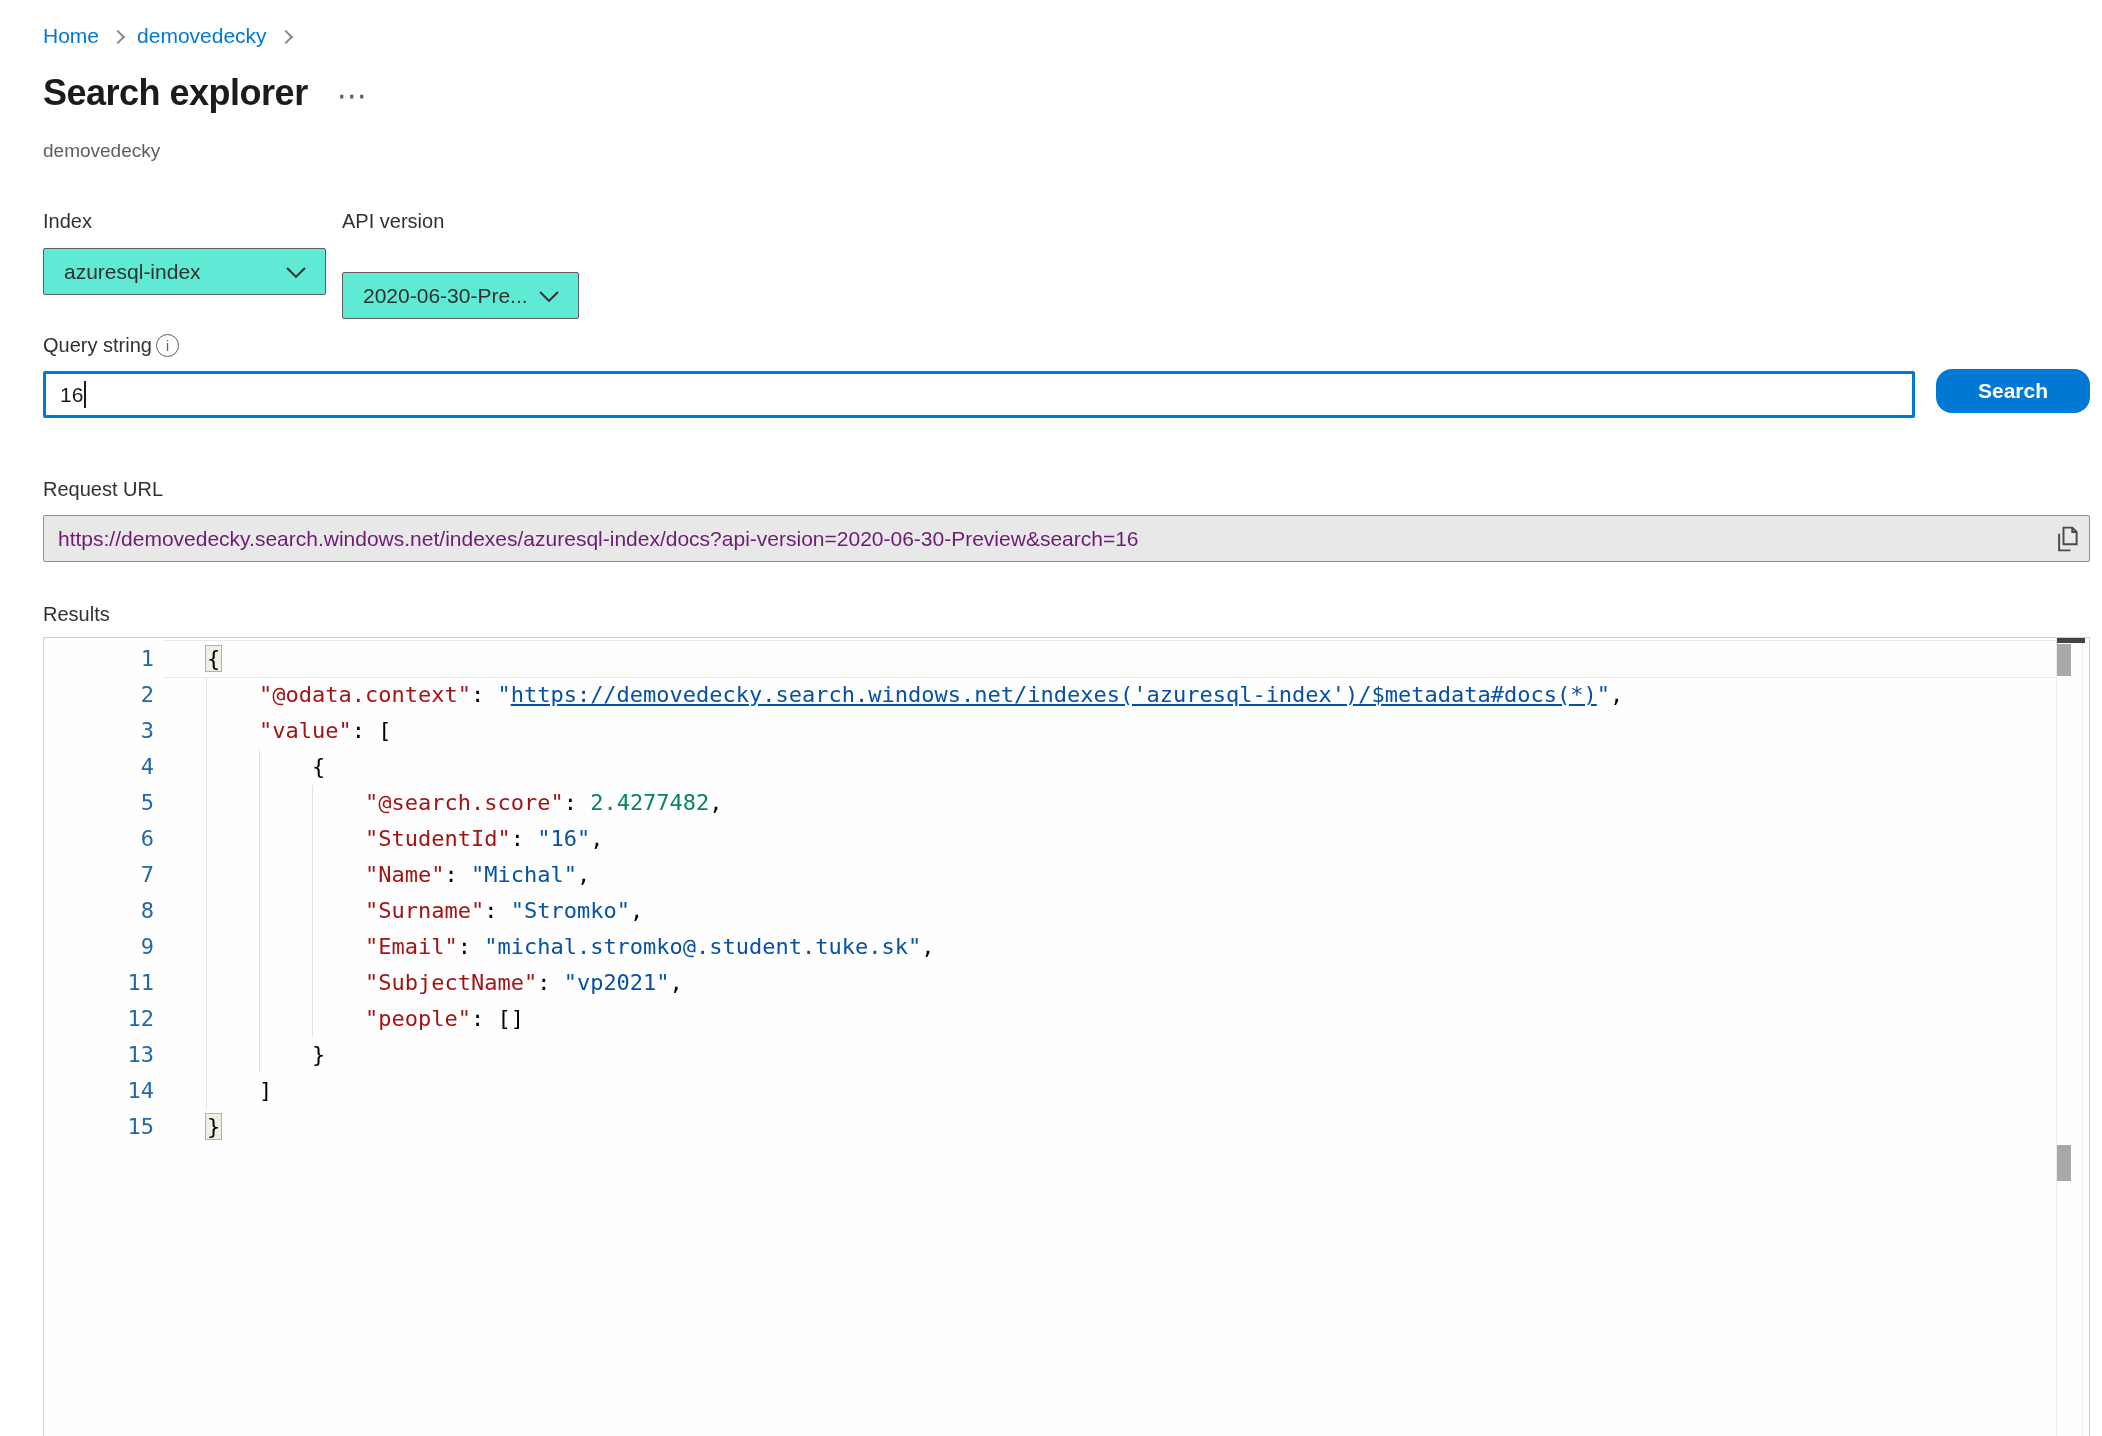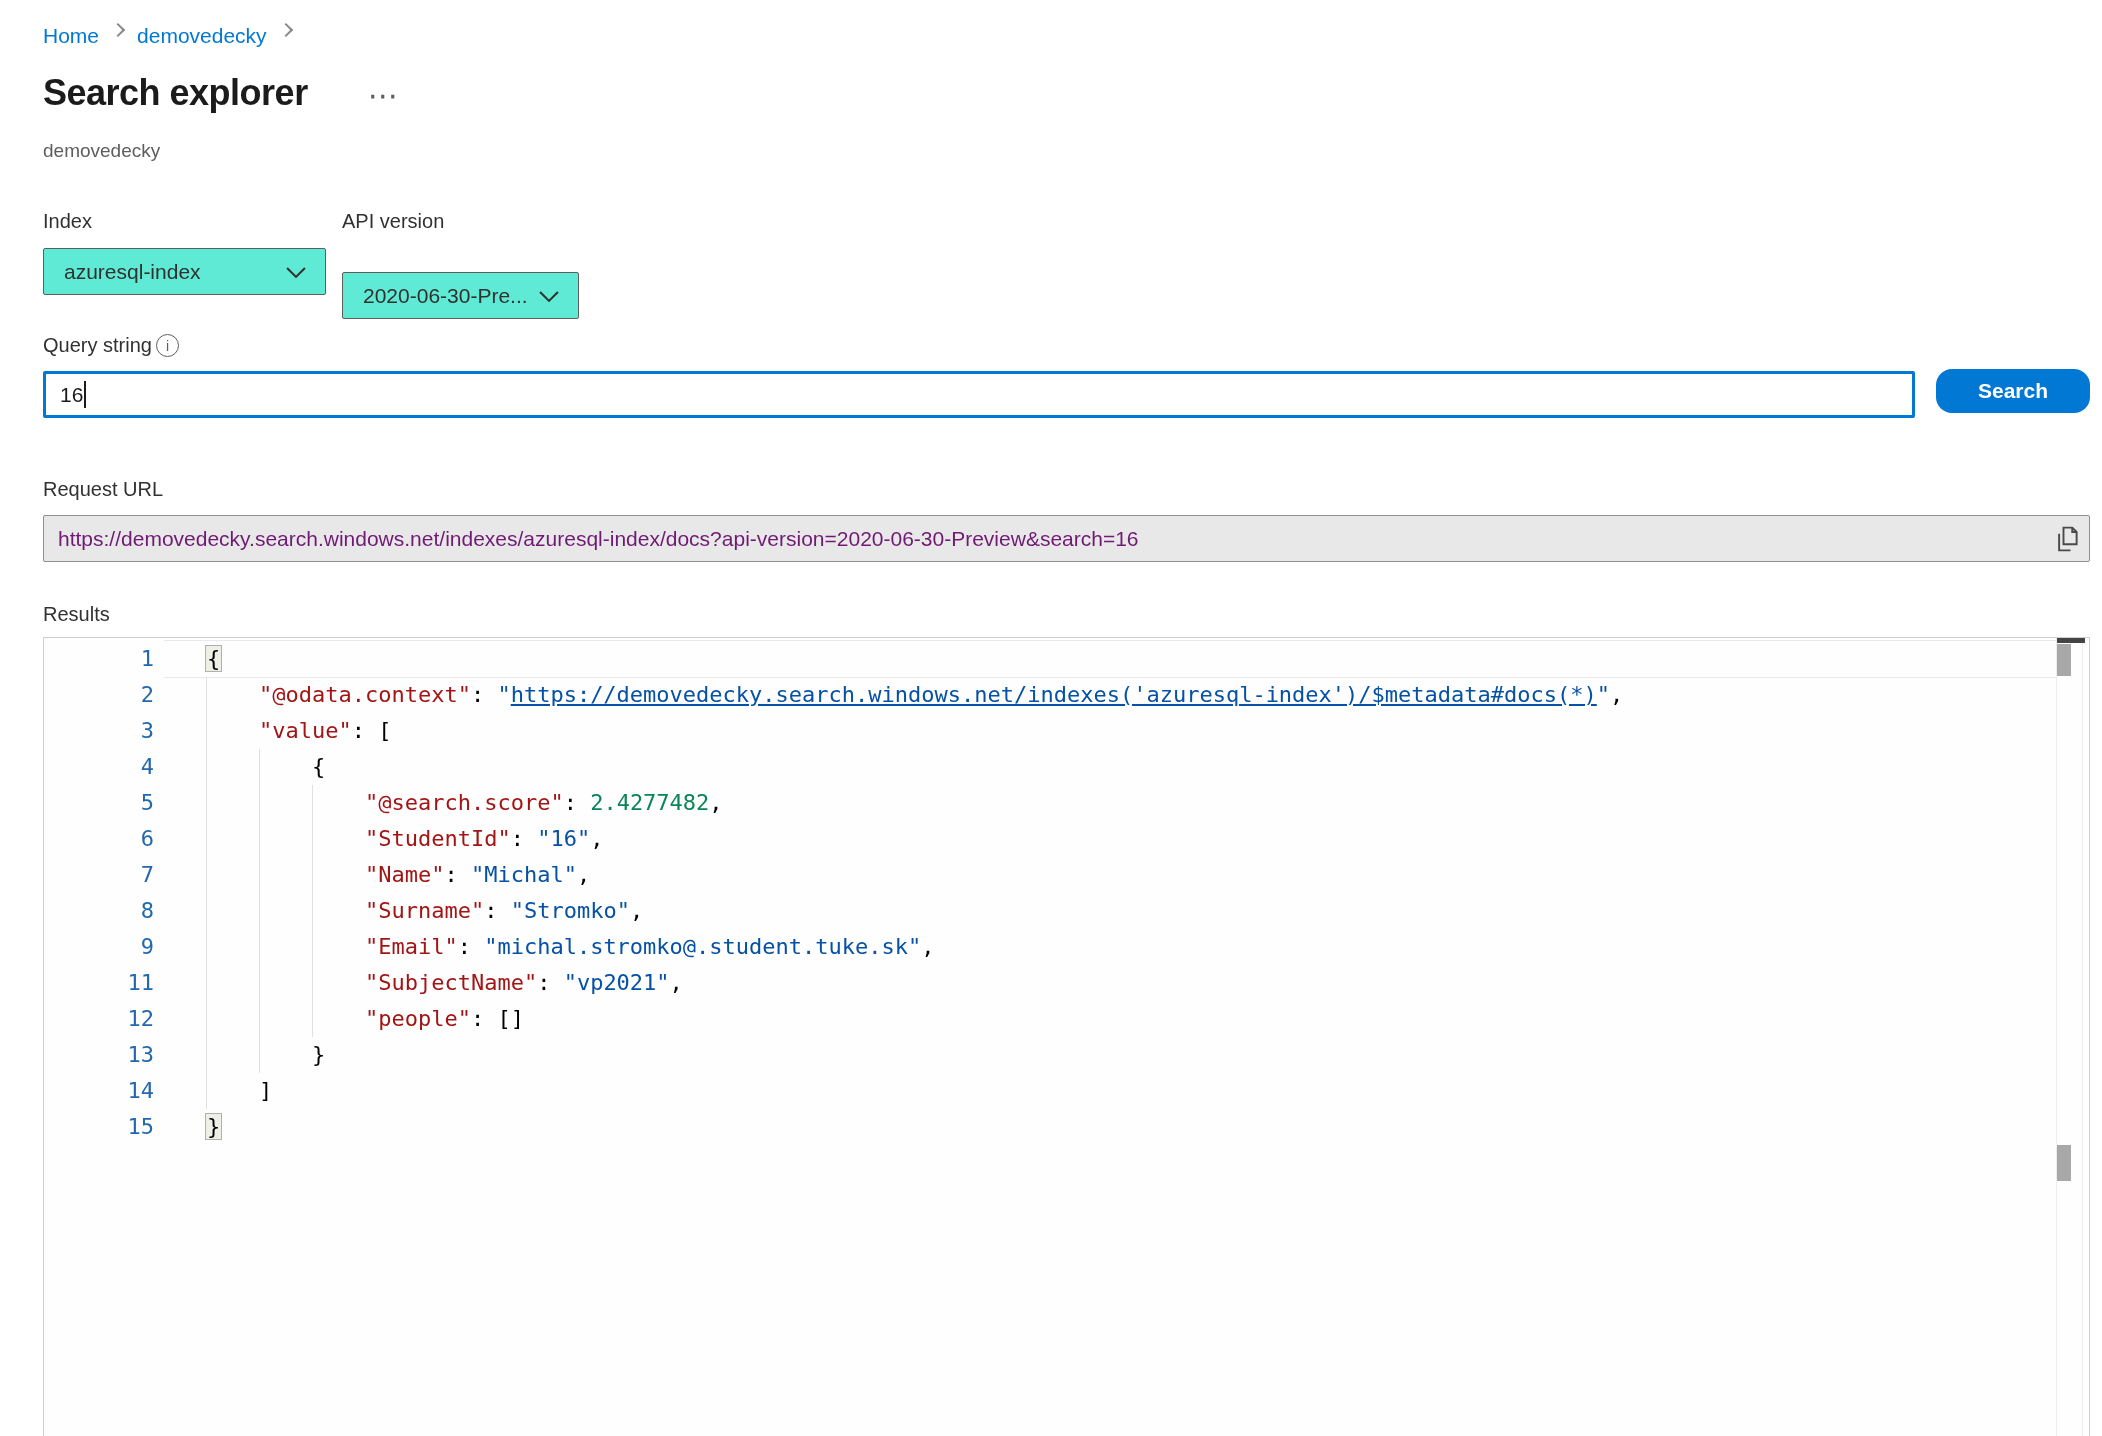--- a/index.html
+++ b/index.html
@@ -2,25 +2,25 @@
 <html style="--accent: #0078d4; --code-key: #a31515; --code-string: #0451a5; --code-number: #098658; --code-punct: #000000; --code-line-number: #2268ad;"><head>
 <meta charset="utf-8">
 <style>
   * { margin:0; padding:0; box-sizing:border-box; }
   html,body { background:#ffffff; }
   .page {
     position:relative; width:2102px; height:1436px; overflow:hidden;
     background:#ffffff; font-family:"Liberation Sans", sans-serif; color:#323130;
   }
   
-  .breadcrumb { position:absolute; left:43px; top:24px; display:flex; gap:14px; font-size:21px; }
+  .breadcrumb { position:absolute; left:43px; top:24px; display:flex; align-items:center; gap:14px; font-size:21px; }
   .crumb { color:var(--accent); text-decoration:none; cursor:pointer; }
   .crumb-sep { width:10px; height:10px; border-top:2px solid #8a8886; border-right:2px solid #8a8886; transform:rotate(45deg); margin-top:1px; }
   
-  .title-row { position:absolute; left:43px; top:72px; display:flex; align-items:center; gap:60px; }
+  .title-row { position:absolute; left:43px; top:72px; display:flex; align-items:center; gap:29px; }
   .page-title { font-size:36px; font-weight:700; color:#1b1b1b; letter-spacing:-0.5px; }
   .more-btn { color:#5f5e5c; font-size:30px; line-height:30px; cursor:pointer; letter-spacing:1px; margin-top:6px; }
   .subtitle { position:absolute; left:43px; top:140px; font-size:19px; color:#605e5c; }
   
   .label { font-size:20px; color:#323130; }
   .lbl-index    { position:absolute; left:43px;  top:210px; }
   .lbl-api      { position:absolute; left:342px; top:210px; }
   .lbl-query    { position:absolute; left:43px;  top:334px; display:flex; align-items:center; gap:4px; }
   .lbl-requrl   { position:absolute; left:43px;  top:478px; }
   .lbl-results  { position:absolute; left:43px;  top:603px; }

